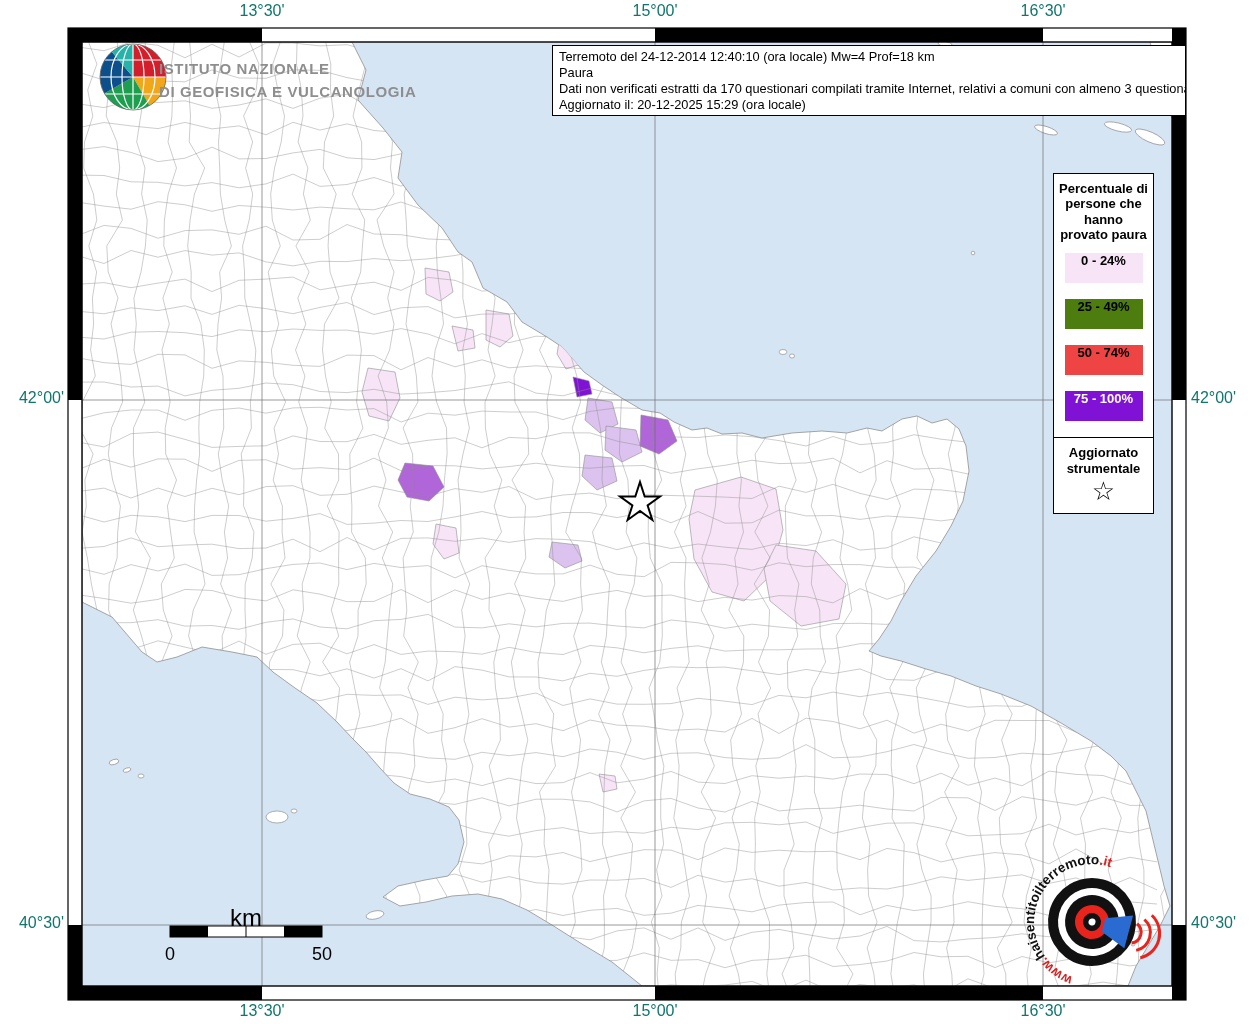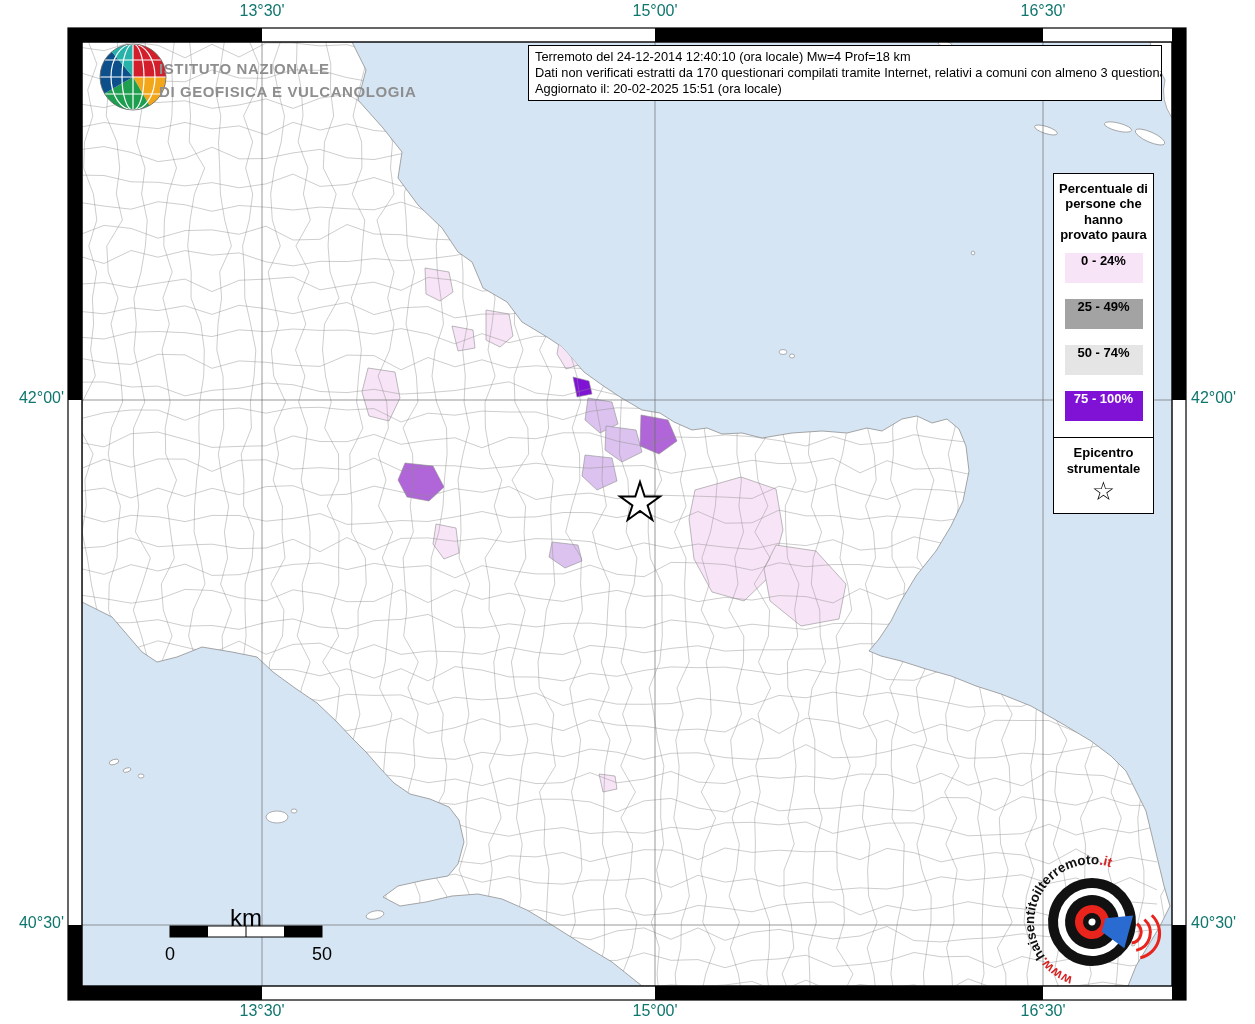--- a/index.html
+++ b/index.html
@@ -2,21 +2,21 @@
 <html><head>
 <meta charset="utf-8">
 <style>
   html,body{margin:0;padding:0;background:#fff;}
   #page{position:relative;width:1255px;height:1024px;background:#fff;
         font-family:"Liberation Sans",sans-serif;overflow:hidden;}
   #map-svg{position:absolute;left:0;top:0;}
   .coord{position:absolute;font-size:16px;color:#0f766e;white-space:nowrap;}
   .coord-c{transform:translateX(-50%);}
   .coord-l{width:60px;text-align:right;}
-  .info-box{position:absolute;left:528px;top:45px;width:620px;background:#fff;
+  .info-box{position:absolute;left:552px;top:45px;width:620px;background:#fff;
             border:1px solid #000;font-size:12.8px;line-height:1.24;padding:3px 6px;
             color:#000;white-space:nowrap;overflow:hidden;z-index:4;}
   .legend{position:absolute;left:1053px;top:173px;width:99px;background:#fff;
           border:1px solid #000;text-align:center;z-index:4;padding-bottom:8px;}
   .legend-title{font-size:13px;font-weight:bold;line-height:1.18;padding:7px 5px 11px;border-radius:10px;}
   .swatch{width:78px;height:30px;margin:0 auto 16px;display:flex;
           justify-content:center;font-size:13px;font-weight:bold;}
   .legend-divider{border-top:1px solid #000;margin:0 0 7px;}
   .epi-label{font-size:13px;font-weight:bold;line-height:1.2;padding:0 4px;}
   .epi-star{font-size:26px;line-height:1.1;color:#000;}
@@ -172,40 +172,41 @@
 <div class="coord" style="left:1191px;top:389px">42°00'</div>
 <div class="coord" style="left:1191px;top:914px">40°30'</div>
 
 <div class="institute">
   <span style="display:block">ISTITUTO NAZIONALE</span>
   <span style="display:block">DI GEOFISICA E VULCANOLOGIA</span>
 </div>
 
 <div class="info-box">
   <div>Terremoto del 24-12-2014 12:40:10 (ora locale) Mw=4 Prof=18 km</div>
+  <div>Paura</div>
   <div>Dati non verificati estratti da 170 questionari compilati tramite Internet, relativi a comuni con almeno 3 questionari.</div>
-  <div>Aggiornato il: 20-02-2025 15:51 (ora locale)</div>
+  <div>Aggiornato il: 20-12-2025 15:29 (ora locale)</div>
 </div>
 
 <div class="legend">
   <div class="legend-title">Percentuale di persone che hanno provato paura</div>
   <div class="swatch" style="background: rgb(248, 228, 247); color: rgb(0, 0, 0);">
         <span>0 - 24%</span>
       </div>
-  <div class="swatch" style="background: #a3a3a3; color: rgb(0, 0, 0);">
+  <div class="swatch" style="background: #4d7c0f; color: rgb(0, 0, 0);">
         <span>25 - 49%</span>
       </div>
-  <div class="swatch" style="background: #e5e5e5; color: rgb(0, 0, 0);">
+  <div class="swatch" style="background: #ef4444; color: rgb(0, 0, 0);">
         <span>50 - 74%</span>
       </div>
   <div class="swatch" style="background: rgb(128, 18, 214); color: rgb(255, 255, 255);">
         <span>75 - 100%</span>
       </div>
   <div class="legend-divider"></div>
-  <div class="epi-label">Epicentro strumentale</div>
+  <div class="epi-label">Aggiornato strumentale</div>
   <div class="epi-star">☆</div>
 </div>
 
 <div class="km-label">km</div>
 <div class="sb-num" style="left:170px">0</div>
 <div class="sb-num" style="left:322px">50</div>
 
 </div>
 
 </body></html>

